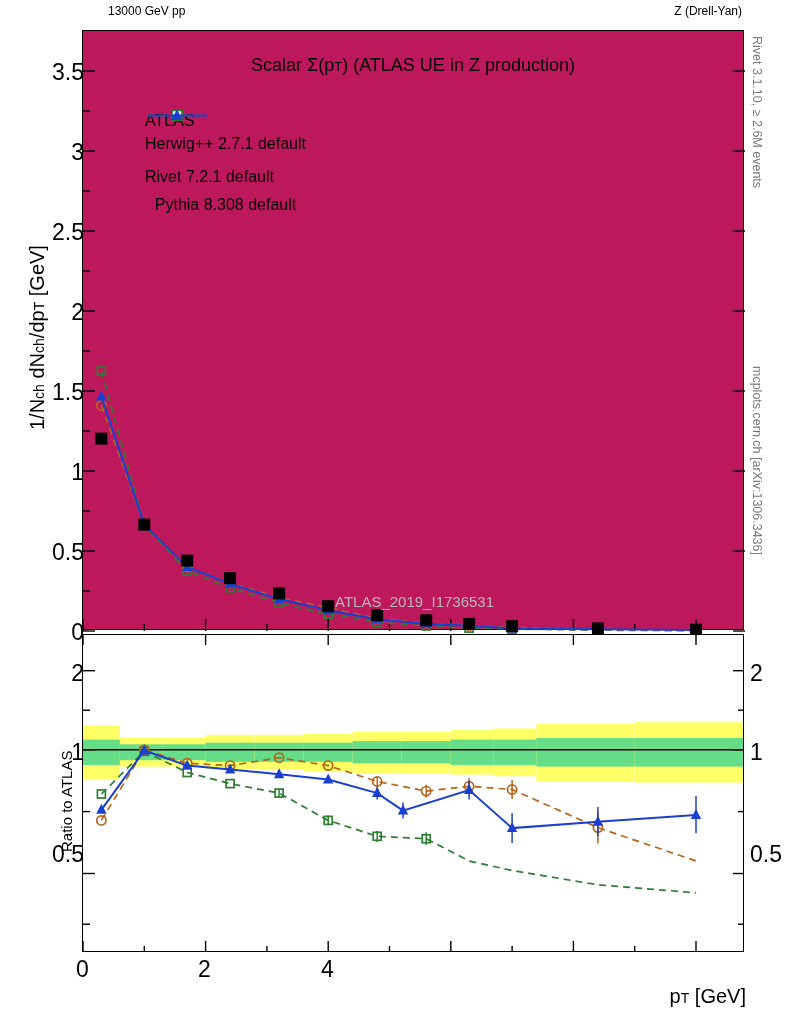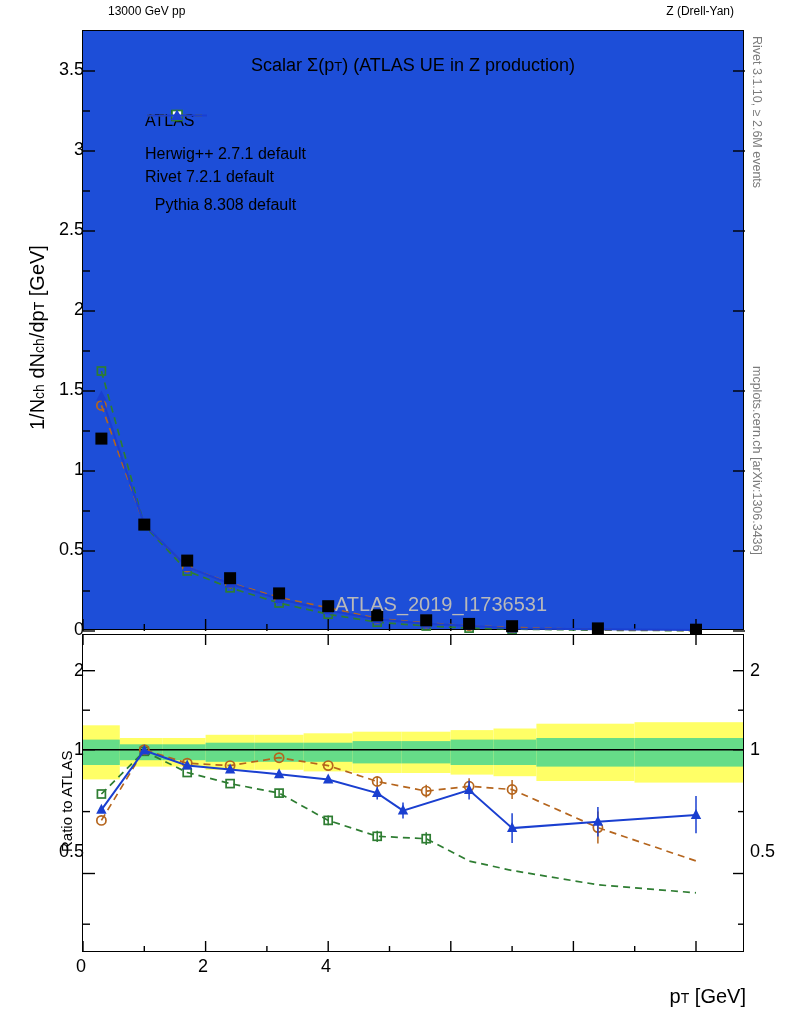--- a/index.html
+++ b/index.html
@@ -4,39 +4,39 @@
 <style>
   html,body{margin:0;padding:0;background:#fff;}
   body{width:786px;height:1024px;font-family:"Liberation Sans",sans-serif;color:#000;overflow:hidden;}
   #root{position:relative;width:786px;height:1024px;}
 
   .txt{position:absolute;white-space:nowrap;}
   .hdr{font-size:12px;}
   .vert{transform-origin:0 0;}
 
   
-  #mainFrame{position:absolute;left:82px;top:30px;width:662px;height:600px;border:1.6px solid #000;box-sizing:border-box;background:#1d4ed8;}
+  #mainFrame{position:absolute;left:82px;top:30px;width:662px;height:600px;border:1.6px solid #000;box-sizing:border-box;background:#be185d;}
   #ratioFrame{position:absolute;left:82px;top:634px;width:662px;height:318px;border:1.6px solid #000;box-sizing:border-box;background:#fff;overflow:hidden;}
 
   svg{position:absolute;left:0;top:0;overflow:visible;}
 
-  .ytick,.xtick{font-size:18px;}
+  .ytick,.xtick{font-size:23px;}
   .axtitle{font-size:20px;}
   .rightnote{font-size:12.5px;fill:#7b7b7b;color:#7b7b7b;}
-  .watermark{font-size:20px;color:#b9b9b9;}
+  .watermark{font-size:15px;color:#b9b9b9;}
   .legtxt{font-size:16px;}
   .plottitle{font-size:18px;}
 </style>
 </head>
 <body>
 
 <div id="root">
 
   <div class="txt hdr" style="left:108px;top:4px;">13000 GeV pp</div>
-  <div class="txt hdr" style="right:52px;top:4px;">Z (Drell-Yan)</div>
+  <div class="txt hdr" style="right:44px;top:4px;">Z (Drell-Yan)</div>
 
   <div class="txt rightnote vert" style="left:764px;top:36px;transform:rotate(90deg);">Rivet 3.1.10, ≥ 2.6M events</div>
   <div class="txt rightnote vert" style="left:764px;top:366px;transform:rotate(90deg);">mcplots.cern.ch [arXiv:1306.3436]</div>
 
   <div class="txt axtitle vert" style="left:26px;top:430px;transform:rotate(-90deg);">
     1/N<span style="font-size:14px;">ch</span> dN<span style="font-size:14px;">ch</span>/dp<span style="font-size:14px;">T</span> [GeV]
   </div>
 
   <div id="mainFrame">
     <svg width="662" height="600" viewBox="0 0 662 600">
@@ -157,21 +157,21 @@
       Scalar <span>Σ</span>(p<span style="font-size:13px;">T</span>) (ATLAS UE in Z production)
     </div>
 
     <div style="position:absolute;left:62px;top:76px;">
       <div style="display:flex;align-items:center;height:28px;">
         <svg width="66" height="16">
           <rect x="26" y="3" width="11" height="11" fill="#000"></rect>
         </svg>
         <span class="legtxt">ATLAS</span>
       </div>
-      <div style="display:flex;align-items:flex-end;height:28px;">
+      <div style="display:flex;align-items:flex-start;height:28px;">
         <svg width="66" height="16">
           <line x1="2" y1="8.5" x2="62" y2="8.5" stroke="#b5651d" stroke-width="1.7" stroke-dasharray="7,5"></line>
           <circle cx="32" cy="8.5" r="5" fill="#fff" stroke="#b5651d" stroke-width="1.7"></circle>
         </svg>
         <span class="legtxt">Herwig++ 2.7.1 default</span>
       </div>
       <div style="display:flex;align-items:center;height:28px;">
         <svg width="66" height="16">
           <line x1="2" y1="8.5" x2="62" y2="8.5" stroke="#2e7d32" stroke-width="1.7" stroke-dasharray="7,5"></line>
           <rect x="27" y="3.5" width="10" height="10" fill="#fff" stroke="#2e7d32" stroke-width="1.7"></rect>

